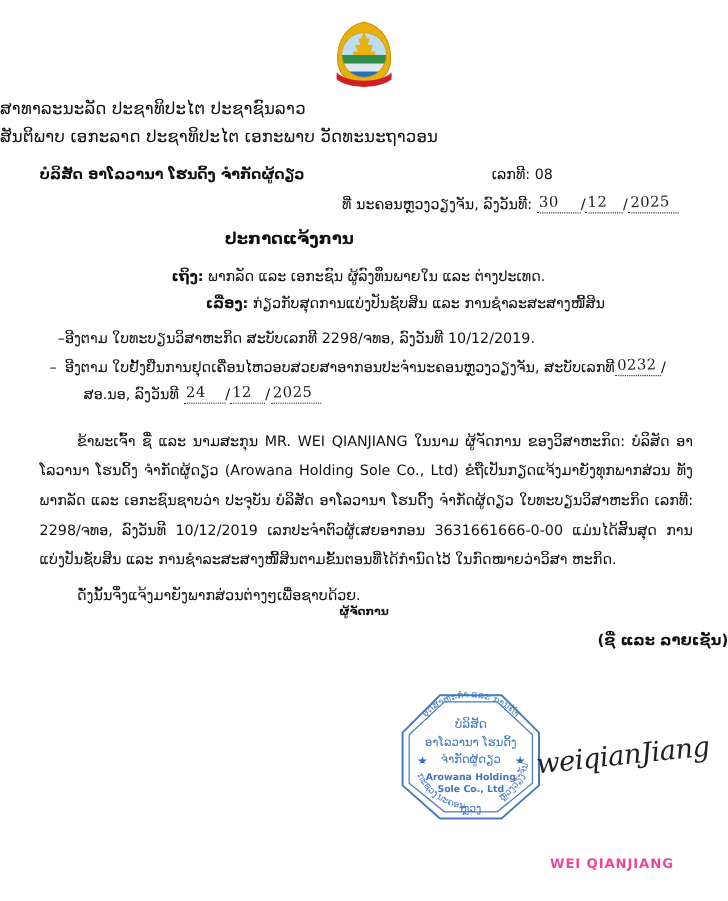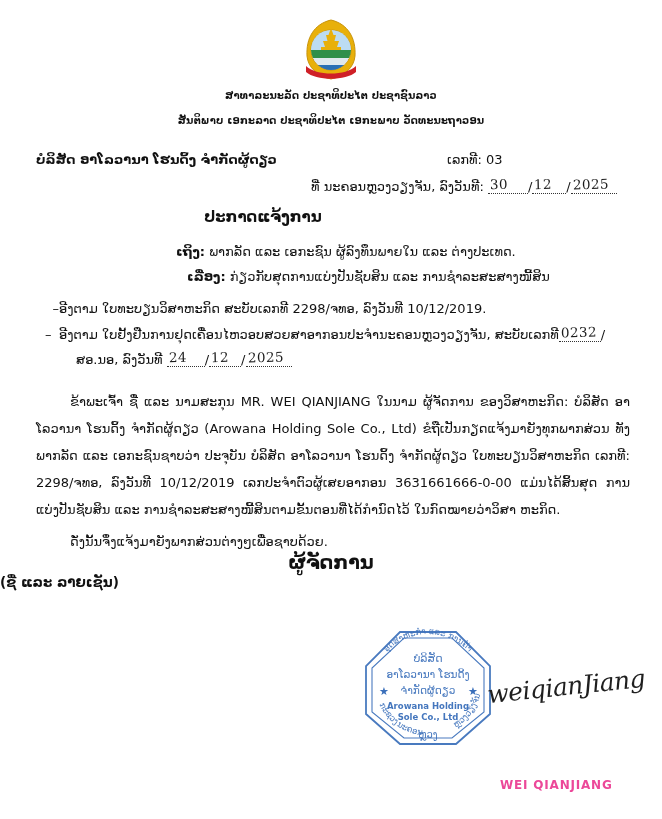--- a/index.html
+++ b/index.html
@@ -38,23 +38,22 @@
     width: 62px;
     height: 68px;
     position: relative;
   }
 
   
   .hdr {
     position: absolute;
     left: 0;
     width: 662px;
-    text-align: center;
-    font-size: 10px;
-    font-weight: 700;
+    font-size: 15px;
+    font-weight: 400;
     letter-spacing: .2px;
     color: #111;
   }
   .hdr.l1 { top: 90px; }
   .hdr.l2 { top: 115px; }
 
   
   .row-company {
     position: absolute;
     top: 152px;
@@ -104,21 +103,21 @@
     font-size: 15px;
     font-weight: 700;
   }
 
   
   .kv {
     position: absolute;
     font-size: 13px;
   }
   .kv .k { font-weight: 700; }
-  .kv.to  { top: 244px; left: 176px; }
+  .kv.to  { top: 244px; left: 156px; }
   .kv.sub { top: 269px; left: 147px; margin-left: 40px; }
 
   
   .ref {
     position: absolute;
     font-size: 13px;
     white-space: nowrap;
   }
   .ref .dash {
     display: inline-block;
@@ -141,29 +140,29 @@
   .body-p.p1 { top: 388px; text-indent: 34px; }
   .body-p.p2 { top: 528px; text-indent: 34px; }
 
   
   .sig-title {
     position: absolute;
     top: 551px;
     left: 0;
     width: 662px;
     text-align: center;
-    font-size: 19px;
+    font-size: 10px;
     font-weight: 700;
   }
   .sig-sub {
     position: absolute;
     top: 574px;
     left: 0;
     width: 662px;
-    text-align: left;
+    text-align: right;
     font-size: 13.5px;
     font-weight: 700;
   }
 
   
   .stamp {
     position: absolute;
     top: 618px;
     left: 352px;
     width: 152px;
@@ -228,21 +227,21 @@
     </span>
   </div>
 
   <div class="hdr l1">ສາທາລະນະລັດ ປະຊາທິປະໄຕ ປະຊາຊົນລາວ</div>
   <div class="hdr l2">ສັນຕິພາບ ເອກະລາດ ປະຊາທິປະໄຕ ເອກະພາບ ວັດທະນະຖາວອນ</div>
 
   <div class="row-company">ບໍລິສັດ ອາໂລວານາ ໂຮນດິ້ງ ຈຳກັດຜູ້ດຽວ</div>
 
   <div class="row-docno">
     <span>ເລກທີ:</span>
-    <span>03</span>
+    <span>08</span>
   </div>
 
   <div class="row-place">
     <span>ທີ່ ນະຄອນຫຼວງວຽງຈັນ, ລົງວັນທີ:</span>
     <span class="dotline" style="width:40px;"><span class="hand">30</span></span><span>/</span><span class="dotline" style="width:34px;"><span class="hand">12</span></span><span>/</span><span class="dotline" style="width:46px;"><span class="hand">2025</span></span>
   </div>
 
   <div class="doc-title">ປະກາດແຈ້ງການ</div>
 
   <div class="kv to">

